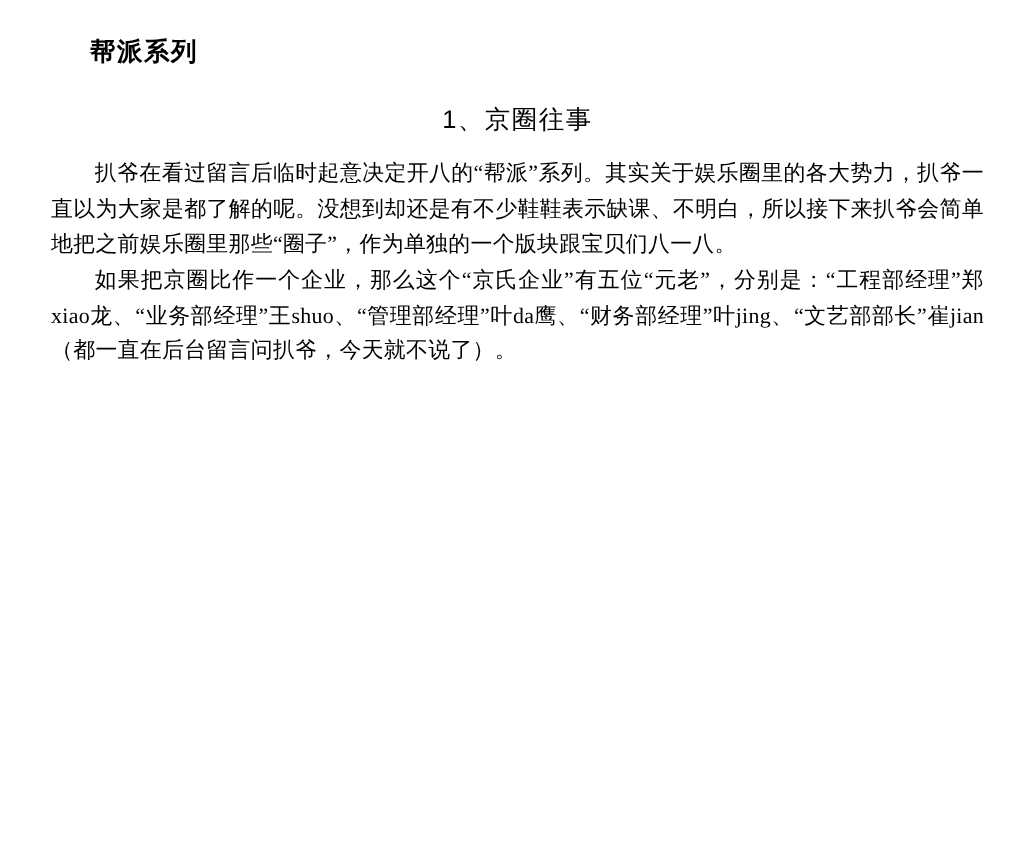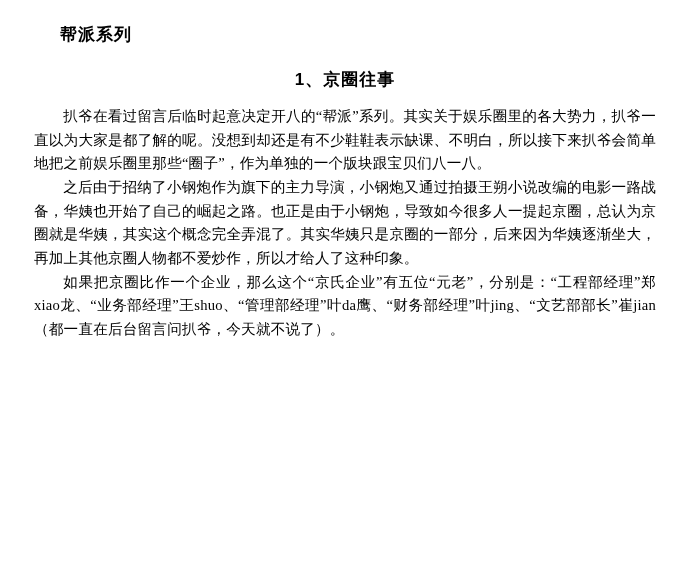--- a/index.html
+++ b/index.html
@@ -25,21 +25,21 @@
     font-family: "Liberation Sans", "DejaVu Sans", sans-serif;
     font-weight: bold;
     font-size: 17px;
     letter-spacing: 1px;
     margin: 6px 0 0 26px;
     line-height: 1.3;
   }
   .section-heading {
     text-align: center;
     font-family: "Liberation Sans", "DejaVu Sans", sans-serif;
-    font-weight: bold;
+    font-weight: normal;
     font-size: 17px;
     letter-spacing: 1px;
     margin: 22px 0 14px 0;
   }
   .body-text {
     font-size: 14.6px;
     line-height: 1.62;
     text-align: justify;
     text-justify: inter-ideograph;
     letter-spacing: 0.2px;
@@ -53,17 +53,16 @@
 <body>
 
 <div class="page">
 
   <h1 class="doc-title">帮派系列</h1>
 
   <h2 class="section-heading">1、京圈往事</h2>
 
   <div class="body-text">
     <p>扒爷在看过留言后临时起意决定开八的“帮派”系列。其实关于娱乐圈里的各大势力，扒爷一直以为大家是都了解的呢。没想到却还是有不少鞋鞋表示缺课、不明白，所以接下来扒爷会简单地把之前娱乐圈里那些“圈子”，作为单独的一个版块跟宝贝们八一八。</p>
-    <p>之后由于招纳了小钢炮作为旗下的主力导演，小钢炮又通过拍摄王朔小说改编的电影一路战备，华姨也开始了自己的崛起之路。也正是由于小钢炮，导致如今很多人一提起京圈，总认为京圈就是华姨，其实这个概念完全弄混了。其实华姨只是京圈的一部分，后来因为华姨逐渐坐大，再加上其他京圈人物都不爱炒作，所以才给人了这种印象。</p>
     <p>如果把京圈比作一个企业，那么这个“京氏企业”有五位“元老”，分别是：“工程部经理”郑xiao龙、“业务部经理”王shuo、“管理部经理”叶da鹰、“财务部经理”叶jing、“文艺部部长”崔jian（都一直在后台留言问扒爷，今天就不说了）。</p>
   </div>
 
 </div>
 
 </body></html>

